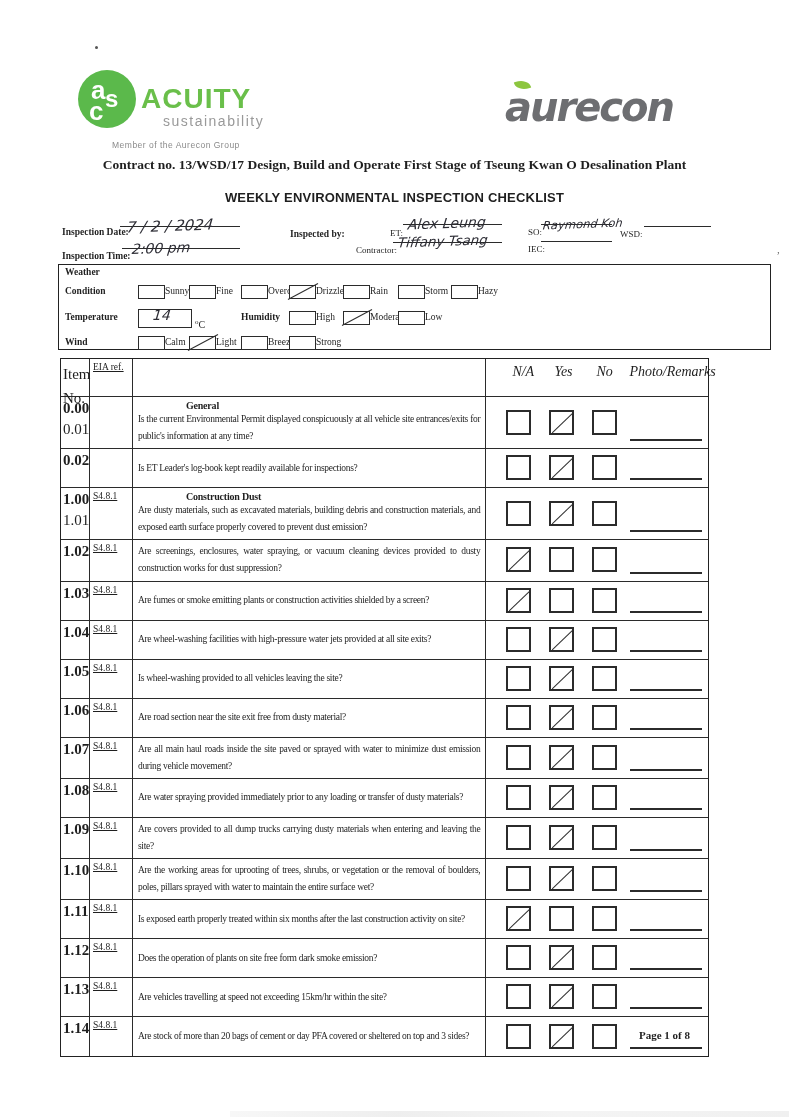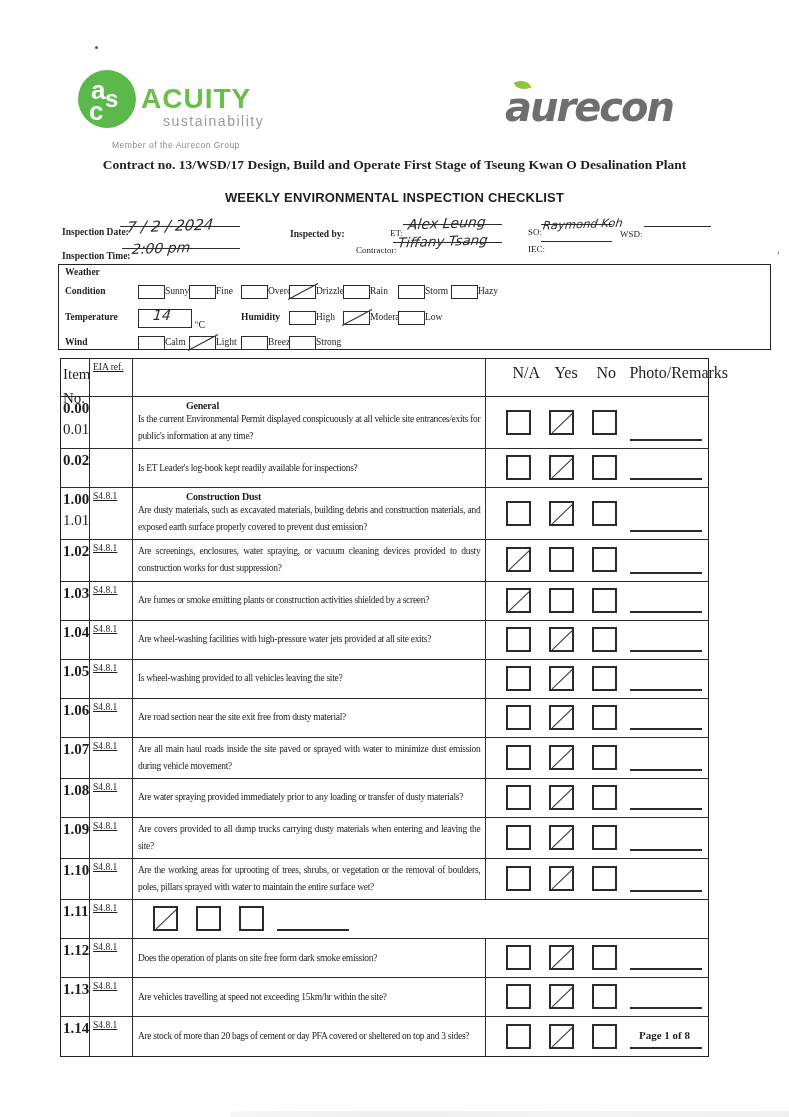--- a/index.html
+++ b/index.html
@@ -71,21 +71,21 @@
   .ctable { position:absolute; left:60px; top:358px; width:649px; border:1.6px solid #222; background:#fff; }
   .thead, .trow { display:flex; width:100%; }
   .thead { height:38px; border-bottom:1.4px solid #2b2b2b; }
   .c-item { width:29px; border-right:1.1px solid #2b2b2b; padding:3px 2px; font-size:15px;
     display:flex; flex-direction:column; }
   .c-eia { width:43px; border-right:1.1px solid #2b2b2b; padding:3px 2px 3px 3px; font-size:9.5px;text-decoration:underline; }
   .c-q { width:354px; border-right:1.1px solid #2b2b2b; padding:3px 5px;
     display:flex; flex-direction:column; justify-content:center; }
   .c-ans { width:222px; position:relative; }
   .thead .c-item span { display:block; line-height:1.6; }
-  .h-na,.h-yes,.h-no,.h-rem { position:absolute; top:5px; font-size:16px; }
+  .h-na,.h-yes,.h-no,.h-rem { position:absolute; top:5px; font-size:14px;font-style:italic; }
   .h-na{left:26px} .h-yes{left:68px} .h-no{left:110px} .h-rem{left:143px}
   .trow { border-bottom:1.2px solid #2b2b2b; min-height:39px; }
   .trow:last-child { border-bottom:none; }
   .item1 { font-weight:bold; }
   .item2 { margin-top:4px; }
   .sec { font-weight:bold; font-size:10px; letter-spacing:-0.2px;margin-left:48px; }
   .qt { font-size:9.5px; letter-spacing:-0.3px; line-height:1.8; text-align:justify; }
   .cbsq { position:absolute; top:50%; margin-top:-13px; width:25px; height:25px;
     border:2px solid #2b2b2b; background:#fff; }
   .cb-na{left:20px} .cb-yes{left:63px} .cb-no{left:106px}
@@ -450,20 +450,24 @@
         <span class="remark-line"></span>
       </div>
     </div>
 
     <div class="trow">
       <div class="c-item">
         <span class="item1">1.11</span>
         <span class="item2"></span>
       </div>
       <div class="c-eia">S4.8.1</div>
+      <div class="c-q">
+
+        <div class="qt">Is exposed earth properly treated within six months after the last construction activity on site?</div>
+      </div>
       <div class="c-ans">
         <span class="cbsq cb-na checked"></span>
         <span class="cbsq cb-yes"></span>
         <span class="cbsq cb-no"></span>
         <span class="remark-line"></span>
       </div>
     </div>
 
     <div class="trow">
       <div class="c-item">

